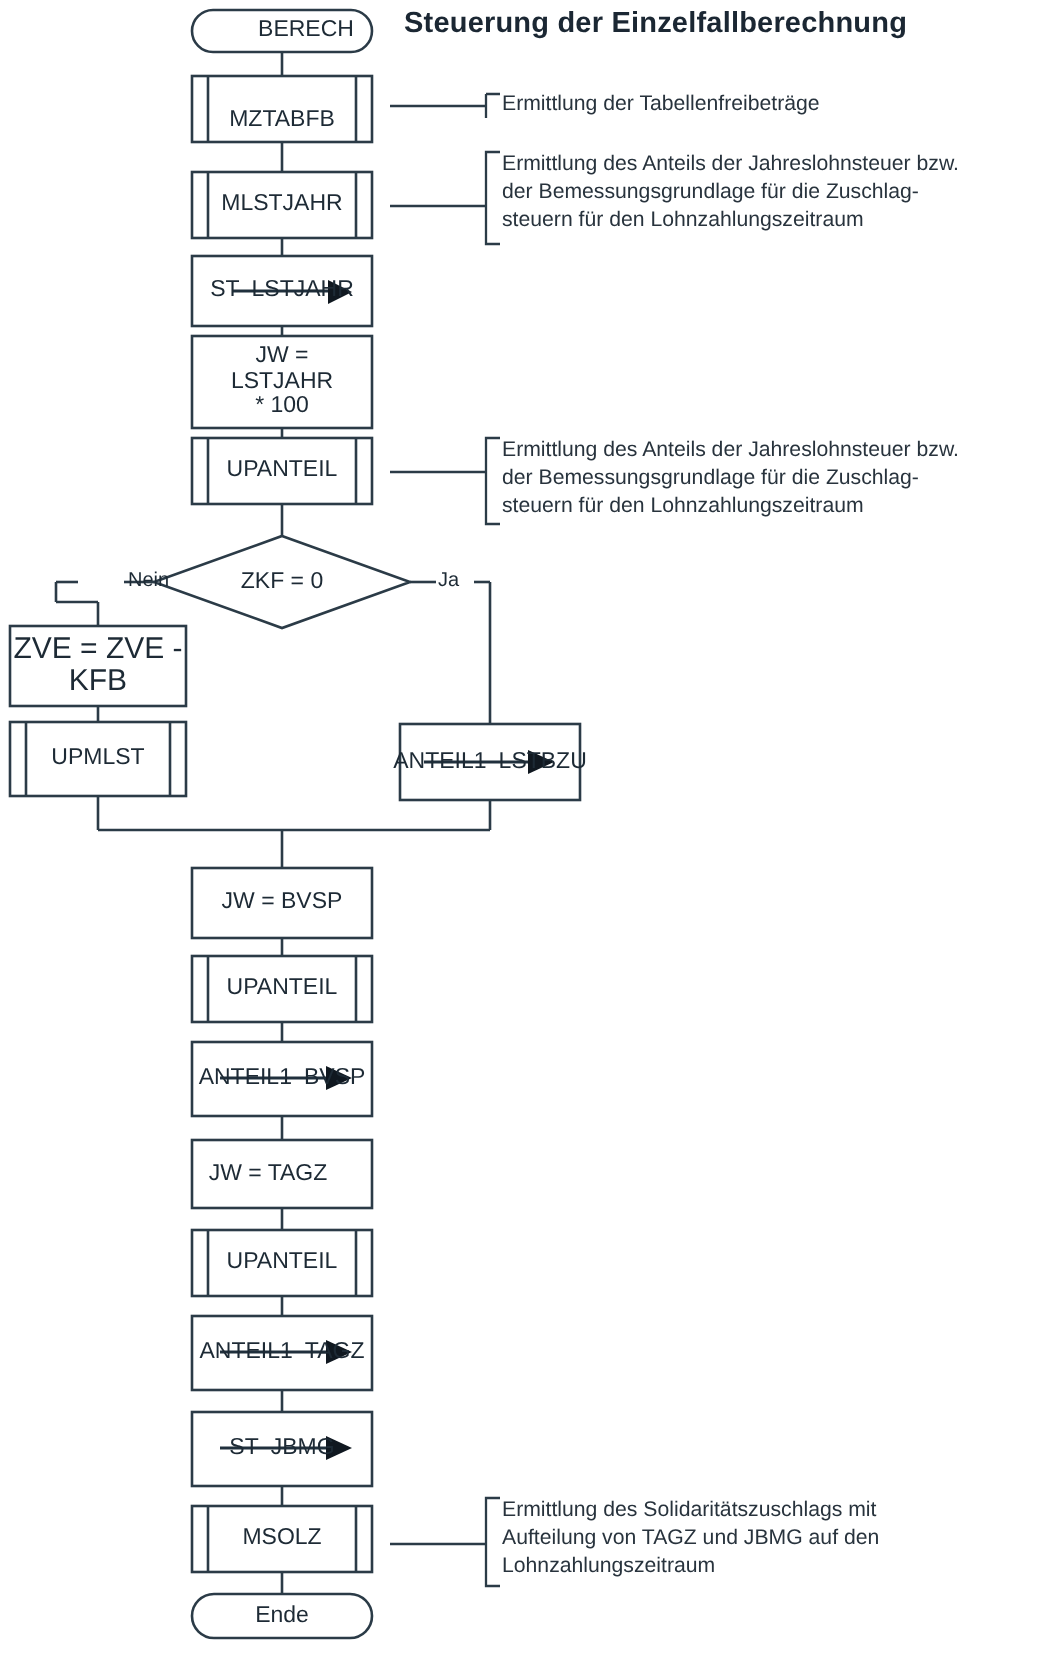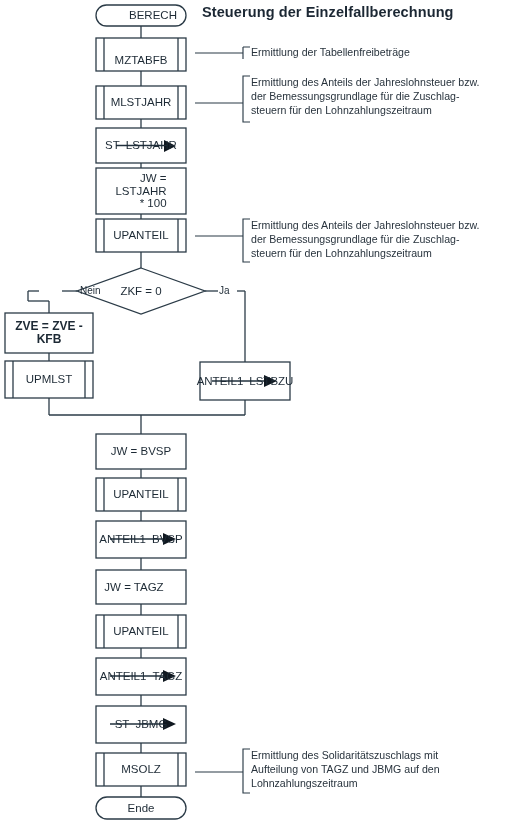--- a/index.html
+++ b/index.html
@@ -4,21 +4,21 @@
 <style>
   html,body{margin:0;padding:0;background:#ffffff;}
   body{width:527px;height:827px;position:relative;overflow:hidden;
        font-family:"Liberation Sans","DejaVu Sans",sans-serif;color:#1d2a35;}
   #canvas{position:absolute;left:0;top:0;width:527px;height:827px;}
   .title{position:absolute;left:202px;top:4px;font-size:14.5px;font-weight:bold;
          letter-spacing:.1px;color:#1b2733;white-space:nowrap;}
   .nodeLabel{position:absolute;display:flex;align-items:center;justify-content:center;
              text-align:center;font-size:11.5px;color:#1d2a35;line-height:1.08;
              pointer-events:none;white-space:pre-line;}
-  .nodeLabel.bold{font-weight:bold;font-size:12px;}
+  .nodeLabel.bold{font-weight:normal;font-size:15px;}
   .branchLabel{position:absolute;font-size:10px;color:#1d2a35;white-space:nowrap;}
   .annot{position:absolute;font-size:10.6px;line-height:1.30;color:#28333d;
          white-space:pre-line;}
   .frac{position:absolute;display:flex;align-items:center;
         justify-content:center;font-size:11.5px;line-height:1.05;color:#1d2a35;}
   .frac .num{padding:0 3px;}
   .frac .den{padding:0 3px;}
 </style>
 </head>
 <body>
@@ -164,27 +164,27 @@
 
 <div class="nodeLabel" style="left:96px;top:5px;width:90px;height:21px;margin-left:12px;">BERECH</div>
 <div class="nodeLabel" style="left:96px;top:38px;width:90px;height:45px;">MZTABFB</div>
 <div class="nodeLabel" style="left:96px;top:86px;width:90px;height:33px;">MLSTJAHR</div>
 
 <div class="frac" style="left:96px;top:128px;width:90px;height:35px;">
   <span class="num">ST</span>
   <span class="den">LSTJAHR</span>
 </div>
 
-<div class="nodeLabel" style="left:96px;top:168px;width:90px;height:46px;text-align:right;">JW =
+<div class="nodeLabel" style="left:96px;top:168px;width:90px;height:46px;">JW =
 LSTJAHR
 * 100</div>
 <div class="nodeLabel" style="left:96px;top:219px;width:90px;height:33px;">UPANTEIL</div>
 <div class="nodeLabel" style="left:101px;top:281px;width:80px;height:20px;">ZKF = 0</div>
 
-<div class="branchLabel" style="left:40px;top:285px;padding-left:40px;">Nein</div>
+<div class="branchLabel" style="left:24px;top:285px;padding-left:40px;">Nein</div>
 <div class="branchLabel" style="left:219px;top:285px;">Ja</div>
 
 <div class="nodeLabel bold" style="left:5px;top:313px;width:88px;height:40px;">ZVE = ZVE -
 KFB</div>
 <div class="nodeLabel" style="left:5px;top:361px;width:88px;height:37px;">UPMLST</div>
 
 <div class="frac" style="left:200px;top:362px;width:90px;height:38px;">
   <span class="num">ANTEIL1</span>
   <span class="den">LSTBZU</span>
 </div>

